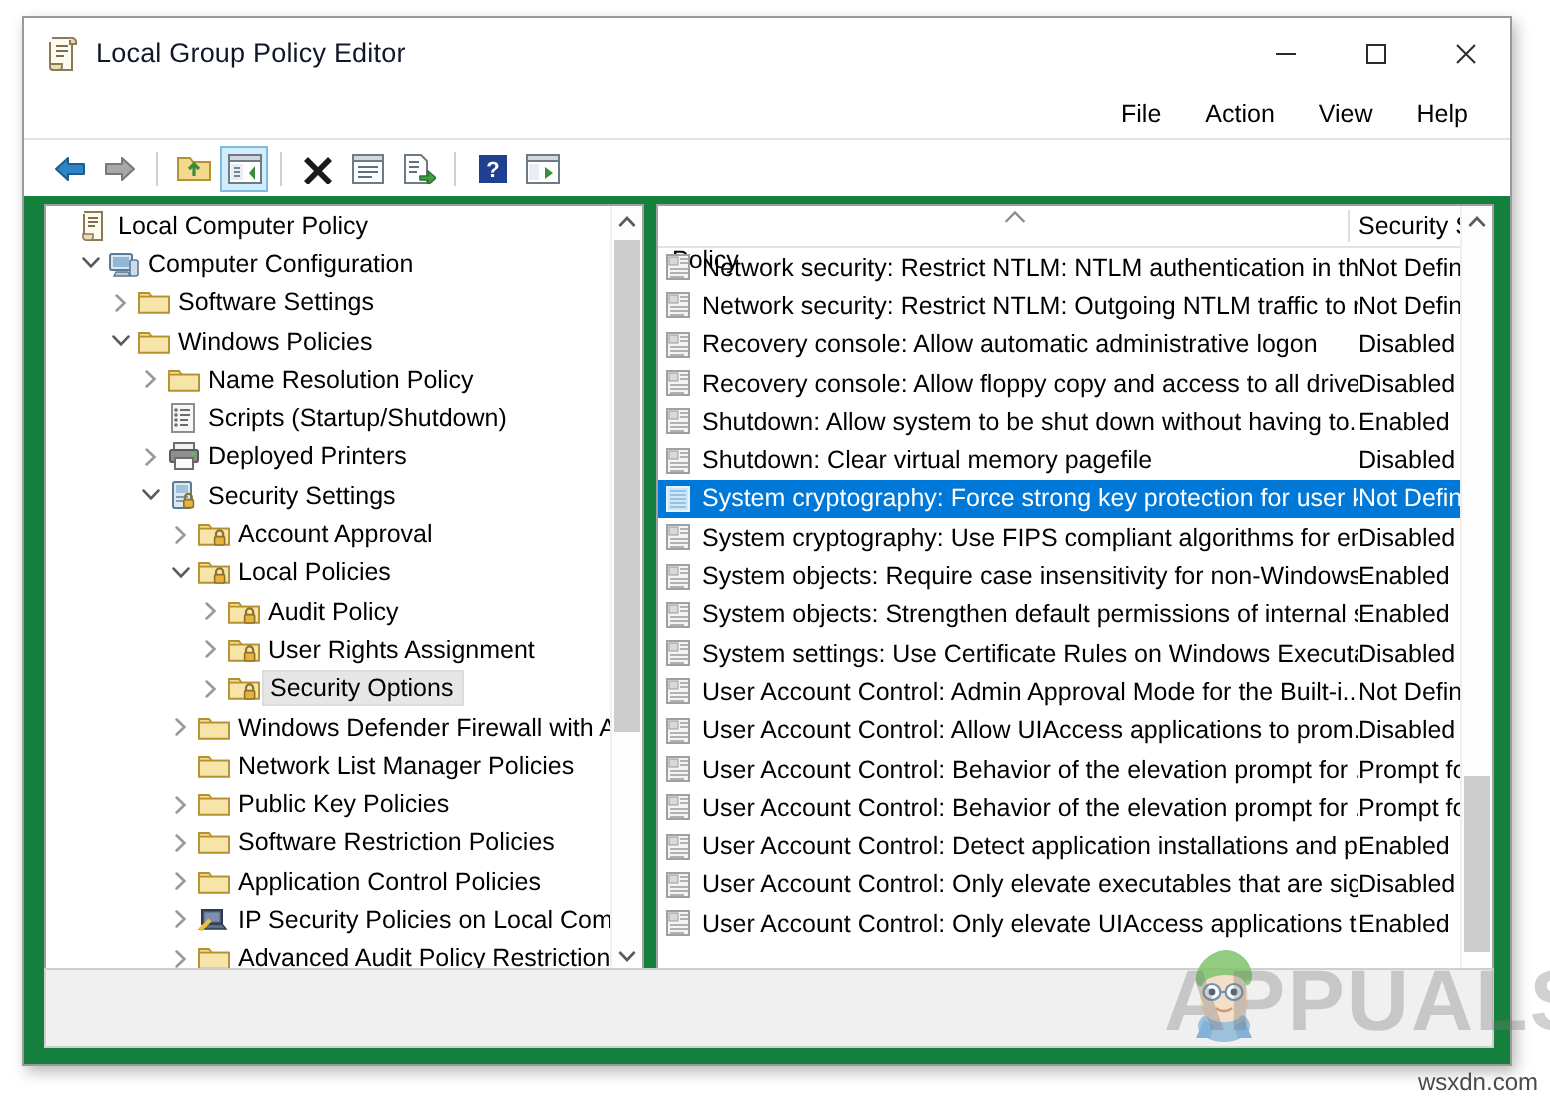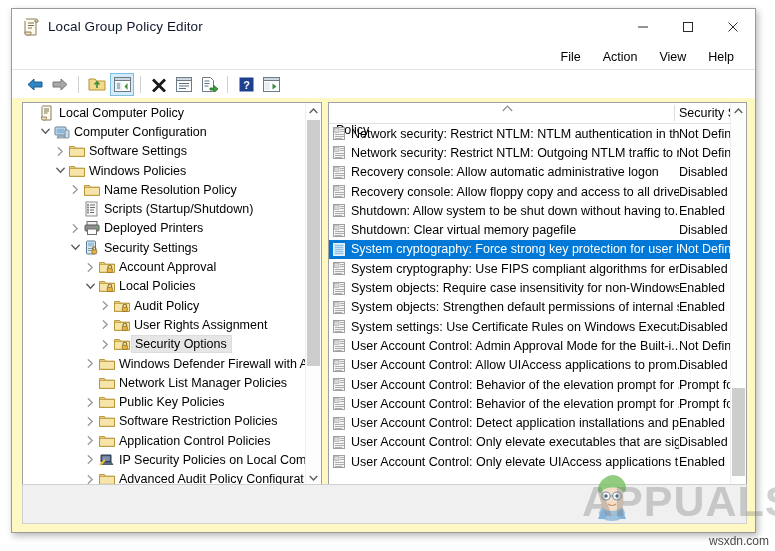--- a/index.html
+++ b/index.html
@@ -24,21 +24,21 @@
   .menu-item{font-size:12.5px;color:#000;padding:2px 10px 3px 1px;margin-right:11px;}
 
   
   .toolbar{height:28px;background:#ffffff;border-top:1px solid #e3e3e3;border-bottom:1px solid #d6d6d6;
            display:flex;align-items:center;padding-left:11px;gap:1px;}
   .tb{width:24px;height:23px;display:flex;align-items:center;justify-content:center;}
   .tb.active{background:#d3ecfb;border:1px solid #7fbde0;box-sizing:border-box;}
   .tbsep{width:1px;height:17px;background:#d0d0d0;margin:0 5px;}
 
   
-  .content{position:absolute;left:0;top:89px;right:0;bottom:0;background:#fef9c3;}
+  .content{position:absolute;left:0;top:89px;right:0;bottom:0;background:#15803d;}
   .pane{position:absolute;background:#fff;border:1px solid #a0a0a0;box-sizing:border-box;overflow:hidden;}
   .pane-left{left:10px;top:4px;width:300px;height:400px;}
   .pane-right{left:316px;top:4px;width:419px;height:400px;}
 
   
   .treeview{position:absolute;left:0;top:0;right:15px;bottom:15px;overflow:hidden;background:#fff;}
   .trow{height:19.3px;display:flex;align-items:center;white-space:nowrap;position:relative;}
   .trow .chev{width:15px;display:flex;align-items:center;justify-content:center;flex:0 0 15px;}
   .trow .spacer{flex:0 0 15px;}
   .ticon{width:17px;flex:0 0 17px;display:flex;align-items:center;justify-content:center;margin-right:4px;}
@@ -546,21 +546,21 @@
               <svg width="7" height="9" viewBox="0 0 7 9">
                 <path d="M1.3.8L5.2 4.5 1.3 8.2" fill="none" stroke="#9a9a9a" stroke-width="1.35" stroke-linecap="round"></path>
               </svg>
             </span>
             <span class="ticon">
               <svg width="16" height="16" viewBox="0 0 16 16">
                 <path d="M.5 3.5h5l1.3 1.8H15.5v8H.5z" fill="#f4d98e" stroke="#b4912f" stroke-width=".9"></path>
                 <path d="M.5 5.3h15v8H.5z" fill="#f7e4a8" stroke="#b4912f" stroke-width=".9"></path>
               </svg>
             </span>
-            <span class="tlabel">Advanced Audit Policy Configurat</span>
+            <span class="tlabel">Advanced Audit Policy Restriction</span>
           </div>
         </div>
       <div class="vsb">
         <div class="sb-arrow">
           <svg width="9" height="6" viewBox="0 0 9 6">
               <path d="M.7 5L4.5 1 8.3 5" fill="none" stroke="#5a5a5a" stroke-width="1.3"></path>
             </svg>
         </div>
         <div class="vthumb" style="top:17px;height:246px;"></div>
         <div class="sb-arrow bot">

